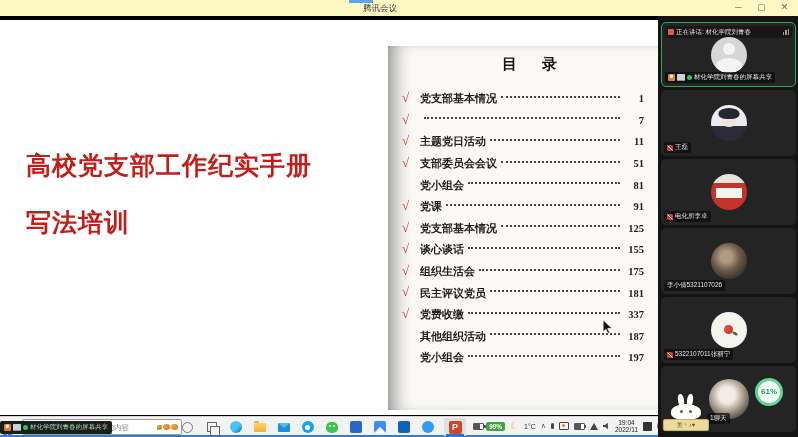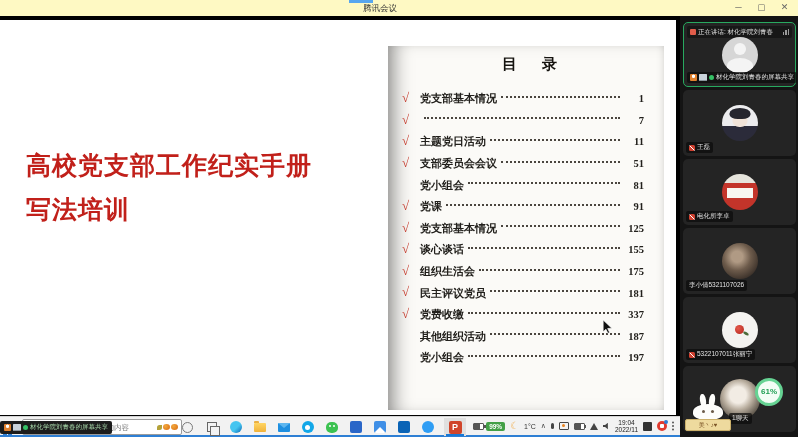--- a/index.html
+++ b/index.html
@@ -11,41 +11,41 @@
   .tab-indicator{position:absolute;left:349px;top:0;width:24px;height:2.5px;background:#57a6ef;}
   .win-title{position:absolute;left:330px;top:0;width:100px;text-align:center;
              font-size:8.5px;line-height:16px;color:#333;}
   .win-controls{position:absolute;right:2px;top:0;height:16px;display:flex;}
   .win-btn{width:23px;text-align:center;font-size:9px;line-height:15px;color:#666;cursor:default;}
 
   
   .slide{position:absolute;left:0;top:20px;width:676px;height:395px;background:#fff;z-index:1;}
   .heading{position:absolute;left:26px;top:130px;width:334px;text-align:left;
            color:#c1201a;font-weight:bold;font-size:25px;line-height:30px;letter-spacing:1px;}
-  .heading .h2line{margin-top:14px;}
+  .heading .h2line{margin-top:27px;}
 
   
   .page{position:absolute;left:388px;top:26px;width:276px;height:364px;background:#fbfaf7;
         box-shadow:inset 16px 0 20px -12px rgba(0,0,0,.50), inset -5px 0 8px -6px rgba(0,0,0,.22);}
   .page-inner{padding:1px 20px 0 32px;}
   .toc-title{font-family:"Liberation Serif",serif;font-weight:bold;font-size:15px;color:#15130f;
              text-align:center;letter-spacing:5px;margin:8px 0 14px 0;}
   .toc-row{display:flex;align-items:center;height:21.6px;position:relative;
            font-family:"Liberation Serif",serif;font-weight:600;color:#22201c;}
   .toc-check{position:absolute;left:-18px;top:2px;color:#c5392b;font-size:13px;font-weight:bold;
              font-family:"Liberation Serif",serif;}
   .toc-label{font-size:11px;white-space:nowrap;}
   .toc-leader{flex:1;margin:0 4px;border-bottom:2px dotted #4a453f;transform:translateY(-2px);min-width:8px;}
   .toc-page-num{font-size:10.5px;min-width:20px;text-align:right;}
 
   
   .cursor{position:absolute;left:603px;top:320px;width:10px;height:14px;z-index:7;}
 
   
-  .sidebar{position:absolute;top:16px;right:0;width:118px;bottom:0;background:#141414;z-index:5;}
+  .sidebar{position:absolute;top:16px;right:0;width:140px;bottom:0;background:#141414;z-index:5;}
   .tiles{display:flex;flex-direction:column;gap:3px;padding:6px 2px 0 3px;}
   .tile{position:relative;height:66px;background:#242424;border-radius:5px;
         display:flex;align-items:center;justify-content:center;flex:none;}
   .tile.active{border:1.5px solid #28a95f;height:63px;}
 
   .avatar{width:36px;height:36px;border-radius:50%;flex:none;}
   .av-silhouette{background:#d6d6d6;position:relative;overflow:hidden;}
   .av-silhouette::before{content:"";position:absolute;left:50%;top:6px;transform:translateX(-50%);
       width:12px;height:12px;border-radius:50%;background:#f4f4f4;}
   .av-silhouette::after{content:"";position:absolute;left:50%;top:21px;transform:translateX(-50%);

